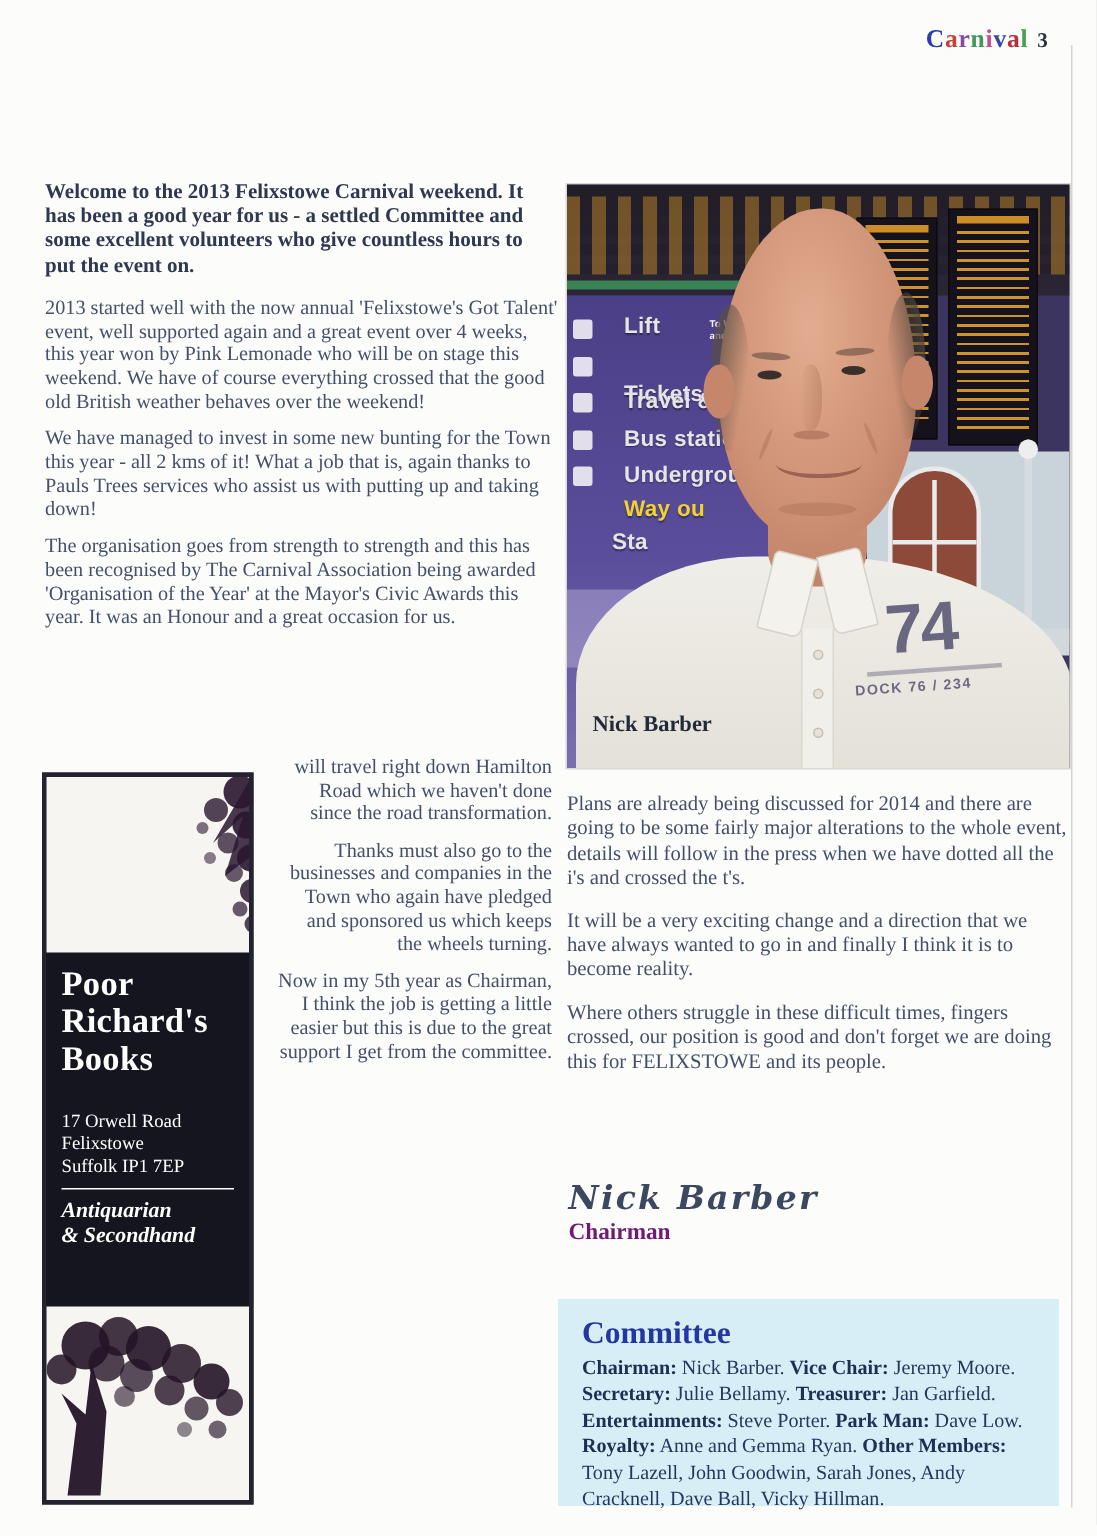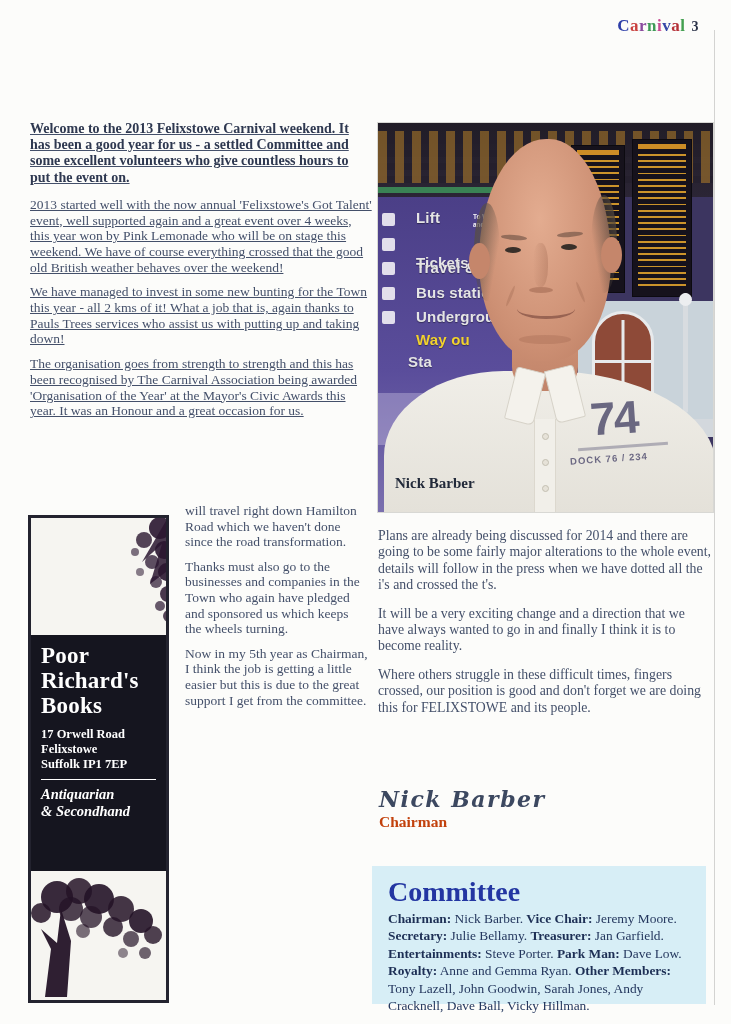--- a/index.html
+++ b/index.html
@@ -17,56 +17,56 @@
 
   .banner {
     position:absolute; left:33px; top:55px; width:665px; height:37px;
     background:linear-gradient(#3a35ad,#2c2795 55%,#262287);
     display:flex; align-items:center; justify-content:center;
     box-shadow:0 1px 2px rgba(0,0,0,.35);
   }
   .banner-title { color:#ffffff; font-size:25px; font-weight:bold; letter-spacing:.3px; text-shadow:1px 1px 1px rgba(0,0,0,.4); }
 
   
-  .col-left { position:absolute; left:30px; top:121px; width:342px; font-size:13.5px; line-height:15.7px;text-decoration:underline; }
+  .col-left { position:absolute; left:30px; top:121px; width:342px; font-size:13.5px; line-height:15.7px; }
   .col-left p { margin-bottom:9px; }
   .col-left p.intro { font-weight:bold; color:#2e3850; font-size:14px; line-height:16.2px; margin-bottom:11px; }
 
-  .col-mid { position:absolute; left:185px; top:503px; width:183px; font-size:13.5px; line-height:15.6px; }
+  .col-mid { position:absolute; left:185px; top:503px; width:183px; font-size:13.5px; line-height:15.6px;text-align:right; }
   .col-mid p { margin-bottom:9px; }
 
   .col-right { position:absolute; left:378px; top:528px; width:335px; font-size:13.8px; line-height:16.4px; }
   .col-right p { margin-bottom:12px; }
 
   .signature { position:absolute; left:379px; top:786px; }
   .sig-name { font-style:italic; font-weight:bold; font-size:22px; letter-spacing:1.5px; color:#3c4860; font-family:"DejaVu Serif", serif; }
-  .sig-role { font-weight:bold; font-size:15.5px; color:#c2410c; margin-top:1px; }
+  .sig-role { font-weight:bold; font-size:15.5px; color:#701a75; margin-top:1px; }
 
   
   .advert {
     position:absolute; left:28px; top:515px; width:141px; height:488px;
     border:3px solid #23232f; background:#15151f;
   }
   .ad-top { position:absolute; left:0; top:0; width:100%; height:117px; background:#f6f5f1; overflow:hidden; }
   .ad-top svg { position:absolute; right:-6px; top:-4px; }
   .ad-dark { position:absolute; left:0; top:117px; width:100%; height:236px; color:#ffffff; padding:8px 10px 0 10px; }
   .ad-name { font-weight:bold; font-size:23px; line-height:25px; letter-spacing:.2px; }
-  .ad-address { margin-top:9px; font-weight:bold; font-size:12.5px; line-height:15px; }
+  .ad-address { margin-top:22px; font-weight:normal; font-size:12.5px; line-height:15px; }
   .ad-contacts { margin-top:9px; font-weight:bold; font-size:11.3px; line-height:14.5px; }
   .ad-divider { margin-top:7px; height:1px; background:#ffffff; width:115px; }
   .ad-tagline { margin-top:6px; font-style:italic; font-weight:bold; font-size:14.5px; line-height:17px; }
   .ad-bottom { position:absolute; left:0; bottom:0; width:100%; height:129px; background:#f6f5f1; overflow:hidden; }
   .ad-bottom svg { position:absolute; left:-4px; top:-2px; }
 
   
   .committee {
     position:absolute; left:372px; top:866px; width:334px; height:138px;
     background:#d7eef6; padding:10px 16px 0 16px;
   }
-  .committee-title { color:#2336a2; font-weight:bold; font-size:28px; margin-bottom:2px; }
+  .committee-title { color:#2336a2; font-weight:bold; font-size:21px; margin-bottom:2px; }
   .committee-text { color:#24375e; font-size:13.4px; line-height:17.4px; }
   .committee-text b { color:#1d2f55; }
 
   
   .photo {
     position:absolute; left:378px; top:123px; width:335px; height:389px;
     background:#3c3560; overflow:hidden; font-family:"Liberation Sans", sans-serif;
     box-shadow:0 0 0 1px #d8d8d4;
   }
   .ph-top { position:absolute; left:0; top:0; width:335px; height:74px;

